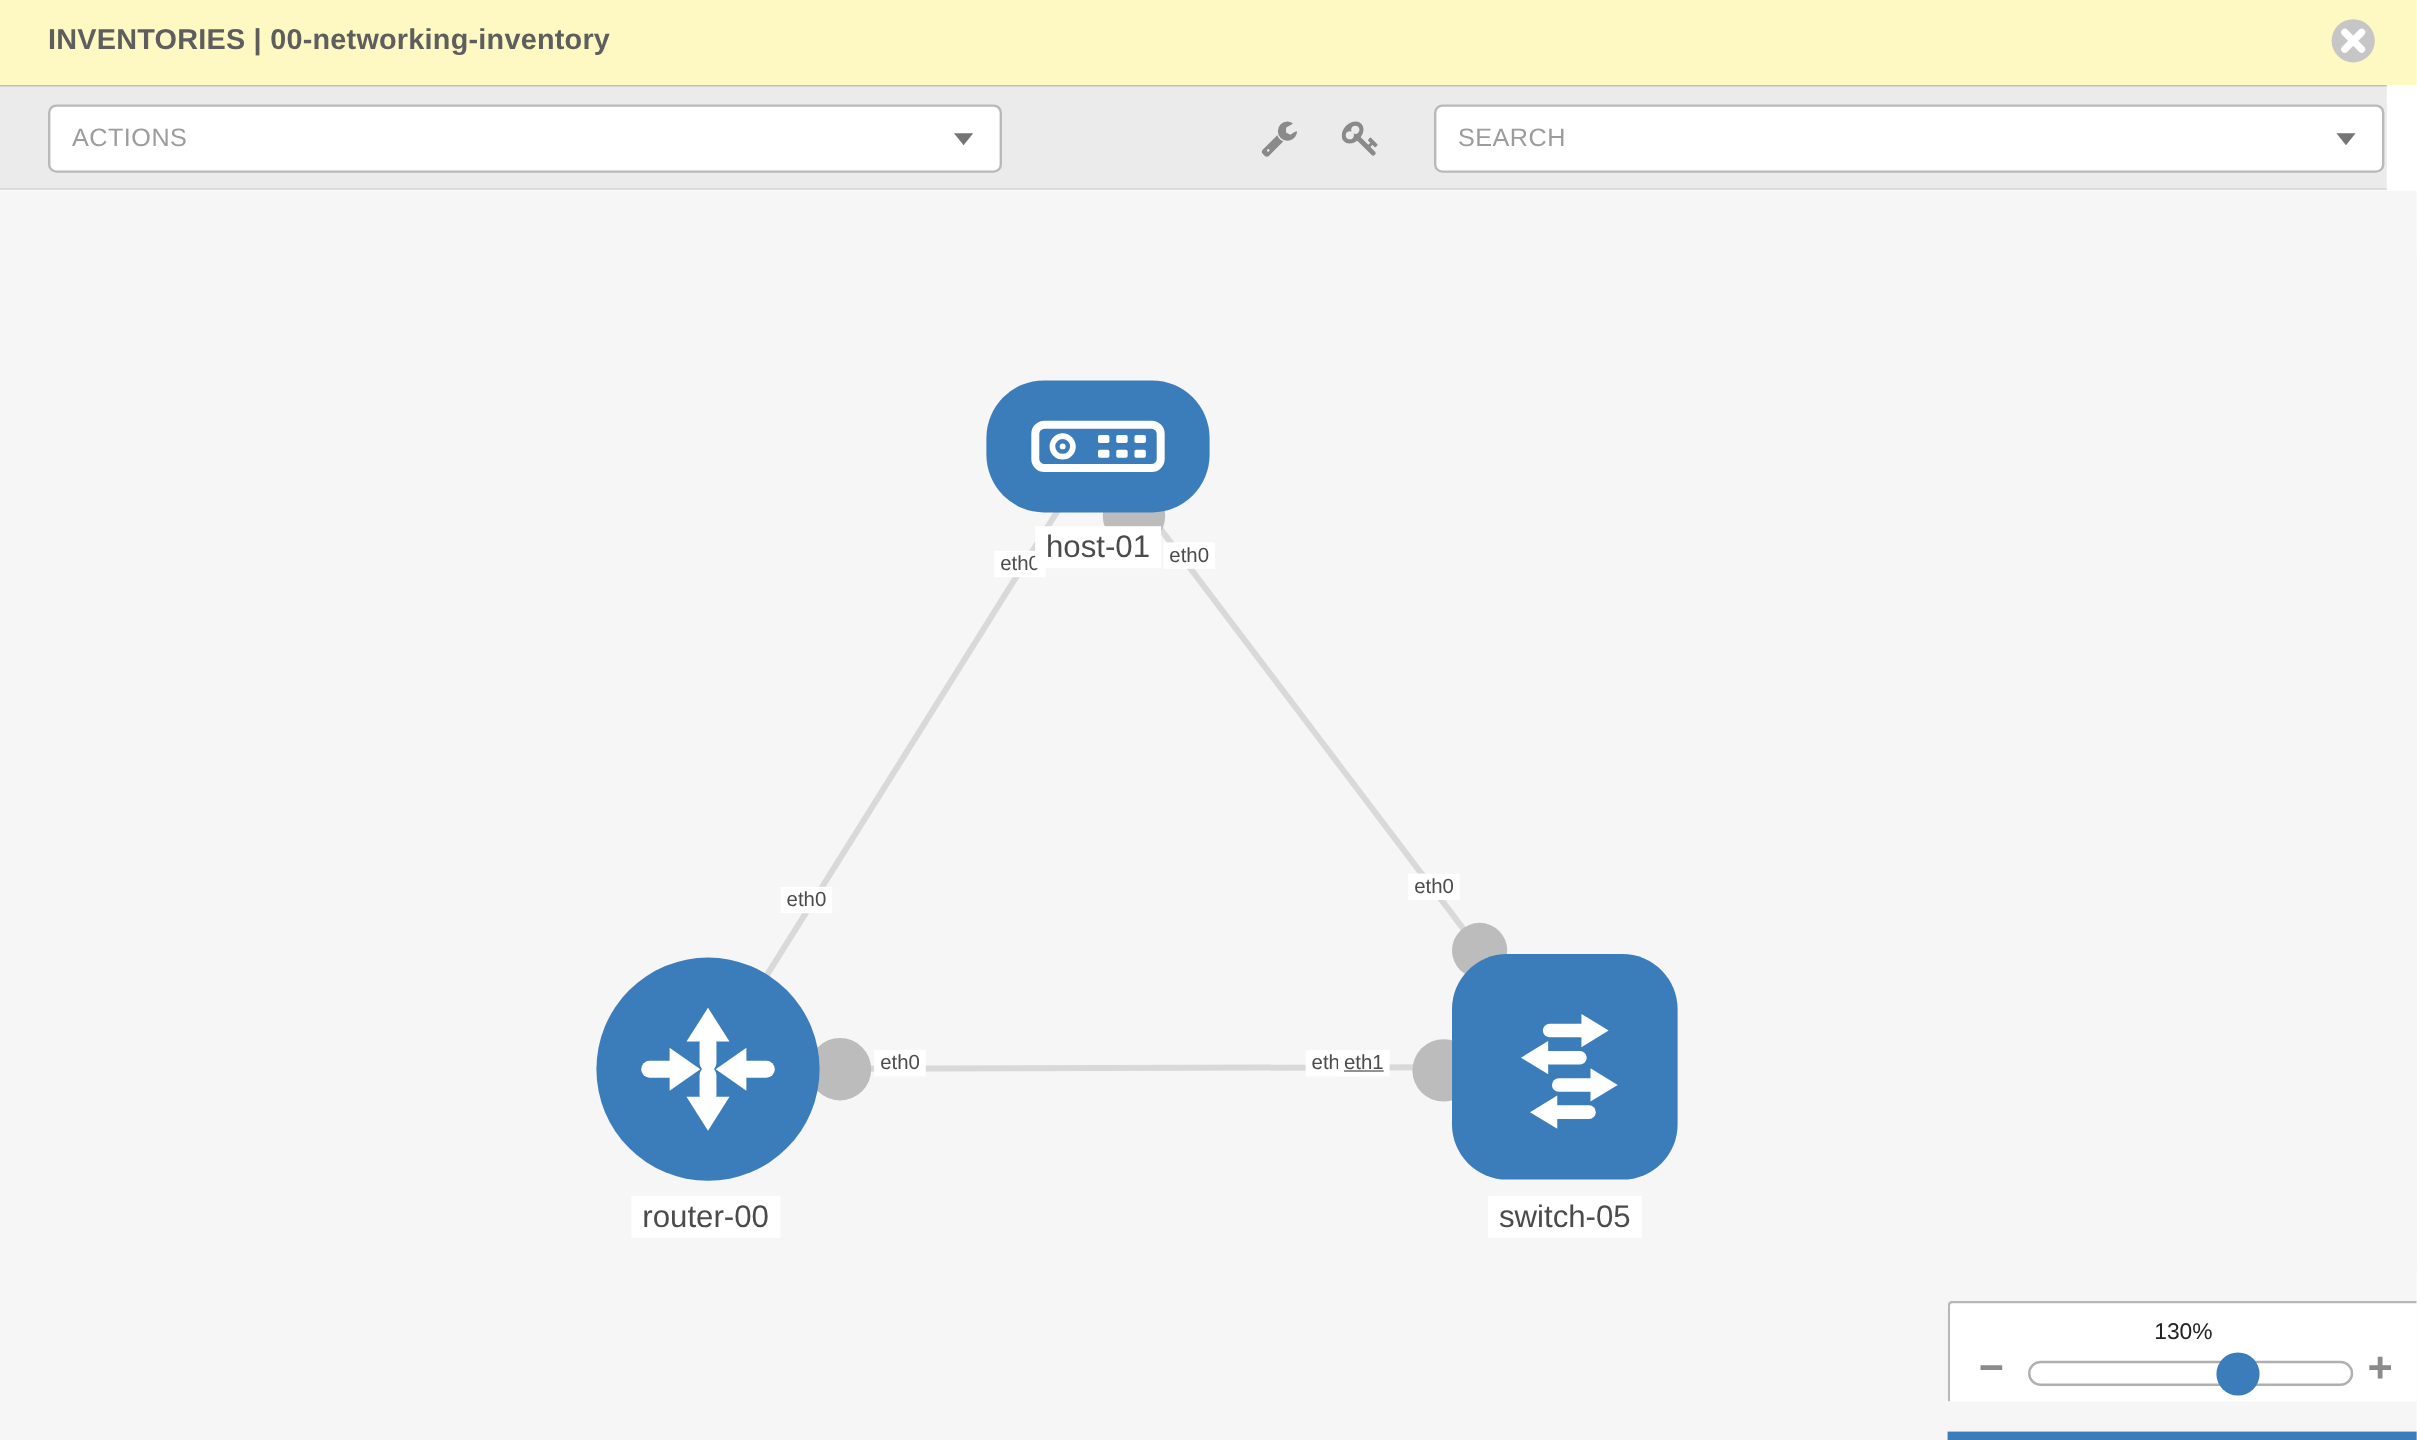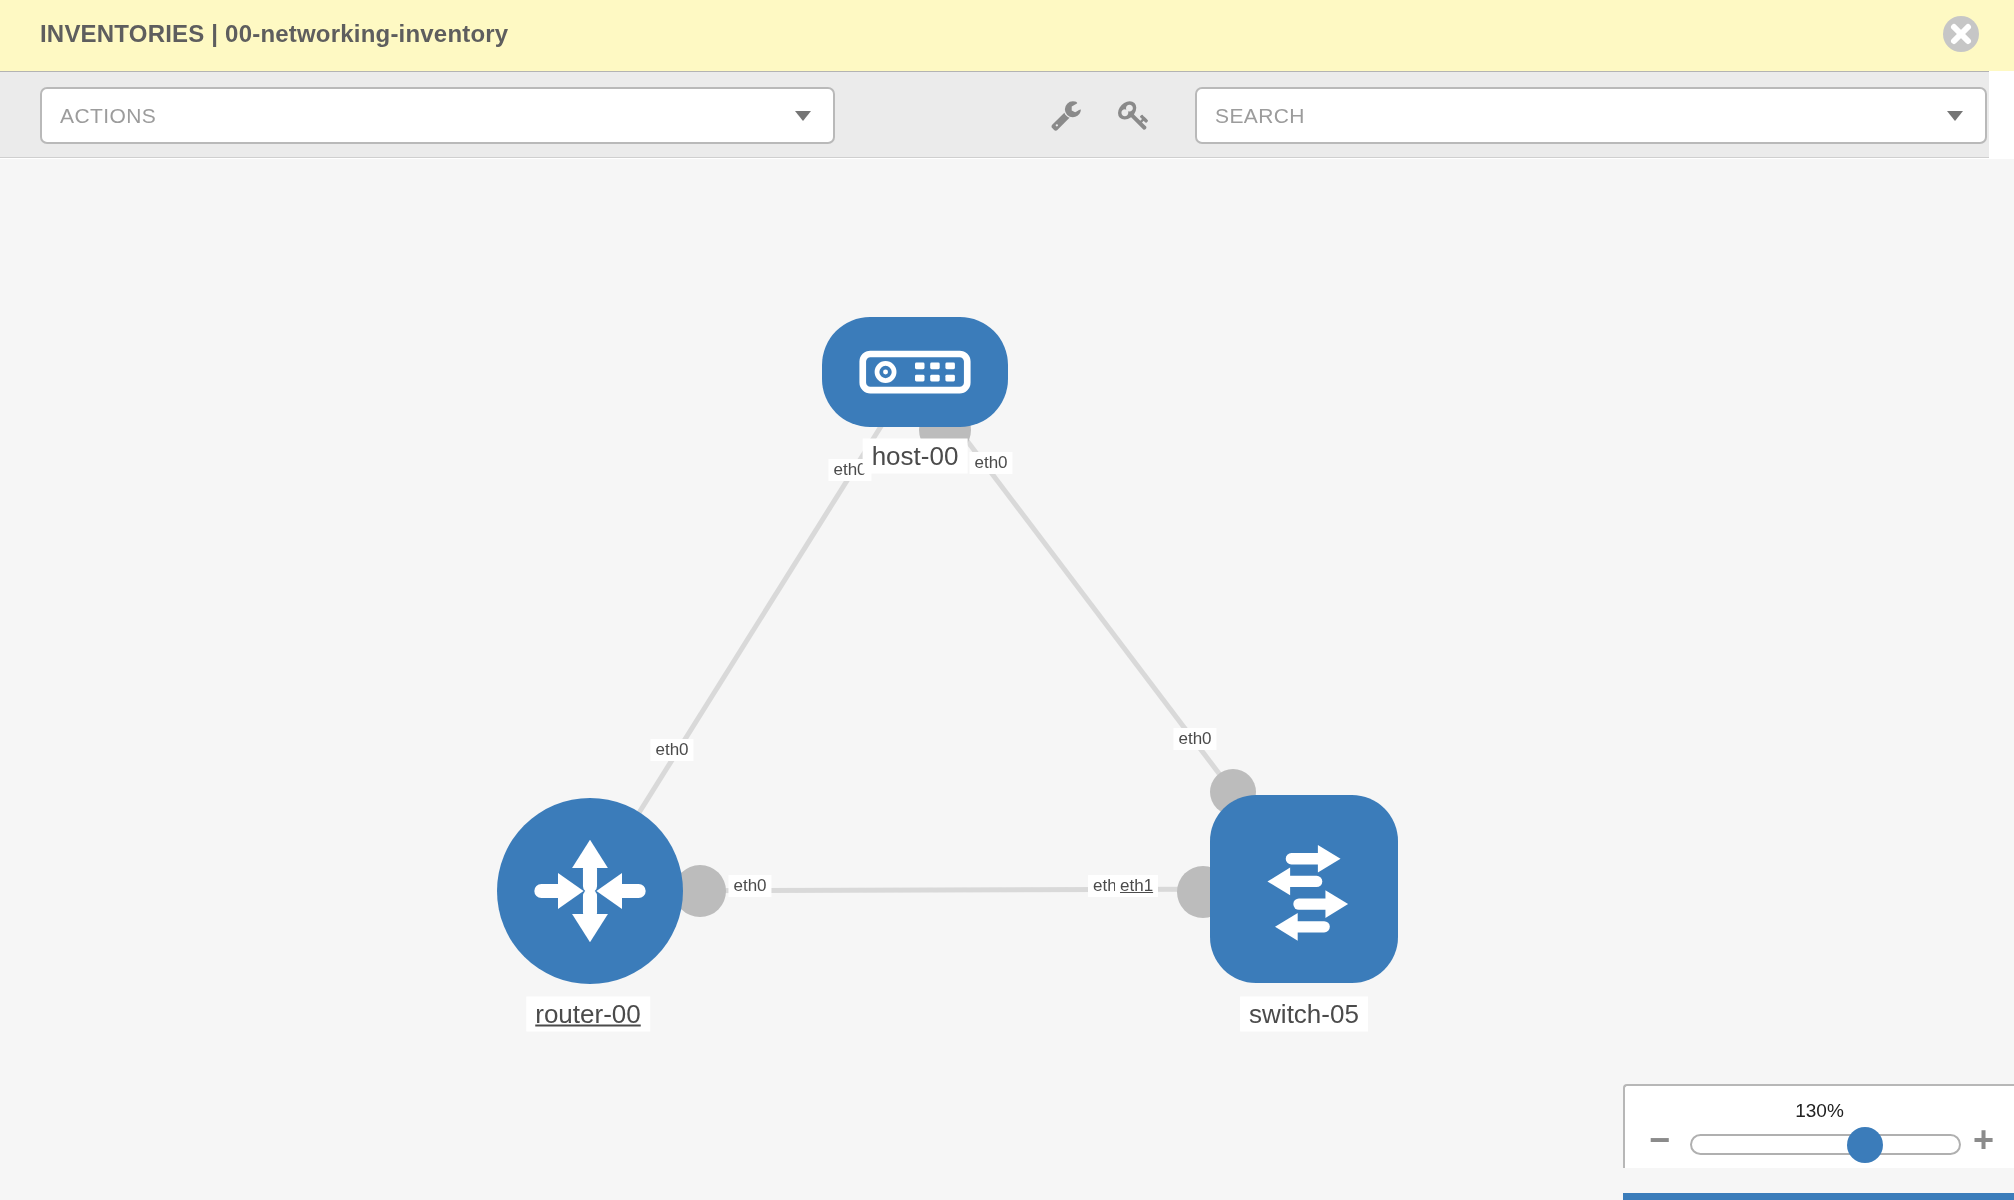--- a/index.html
+++ b/index.html
@@ -152,22 +152,22 @@
     </div>
 
     <span class="eth-label eth-center" style="left:850px; top:311px;">eth0</span>
     <span class="eth-label eth-center" style="left:991px; top:304px;">eth0</span>
     <span class="eth-label eth-center" style="left:672px; top:591px;">eth0</span>
     <span class="eth-label eth-center" style="left:1195px; top:580px;">eth0</span>
     <span class="eth-label eth-center" style="left:750px; top:727px;">eth0</span>
     <span class="eth-label" style="left:1088px; top:716px;">eth0</span>
     <span class="eth-label" style="left:1115px; top:716px;text-decoration:underline;">eth1</span>
 
-    <span class="node-label" style="left:915px; top:297px;">host-00</span>
-    <span class="node-label" style="left:588px; top:855px;text-decoration:underline;">router-00</span>
+    <span class="node-label" style="left:915px; top:297px;">host-01</span>
+    <span class="node-label" style="left:588px; top:855px;">router-00</span>
     <span class="node-label" style="left:1304px; top:855px;">switch-05</span>
 
     <div class="zoom-panel">
       <div class="zoom-value">130%</div>
       <button class="zoom-minus">−</button>
       <div class="zoom-track">
         <div class="zoom-handle"></div>
       </div>
       <button class="zoom-plus">+</button>
     </div>

